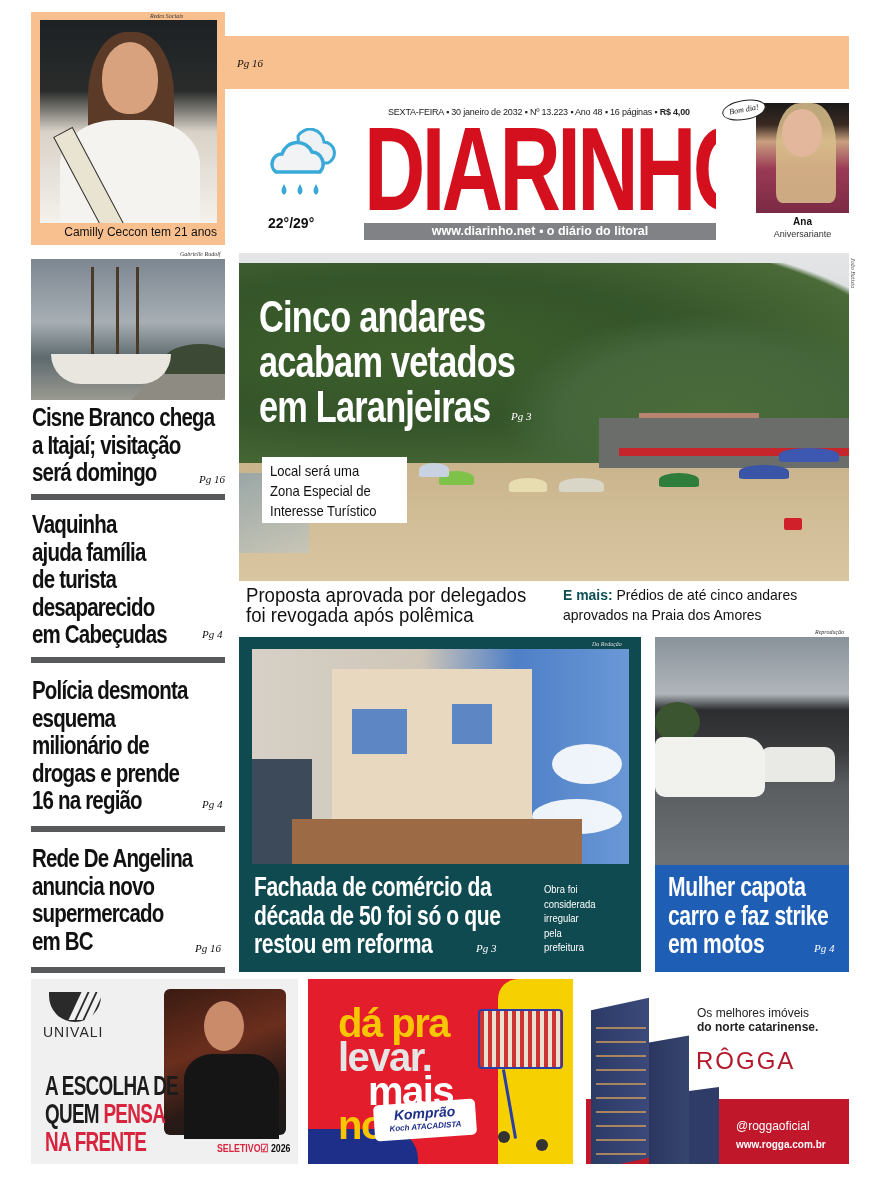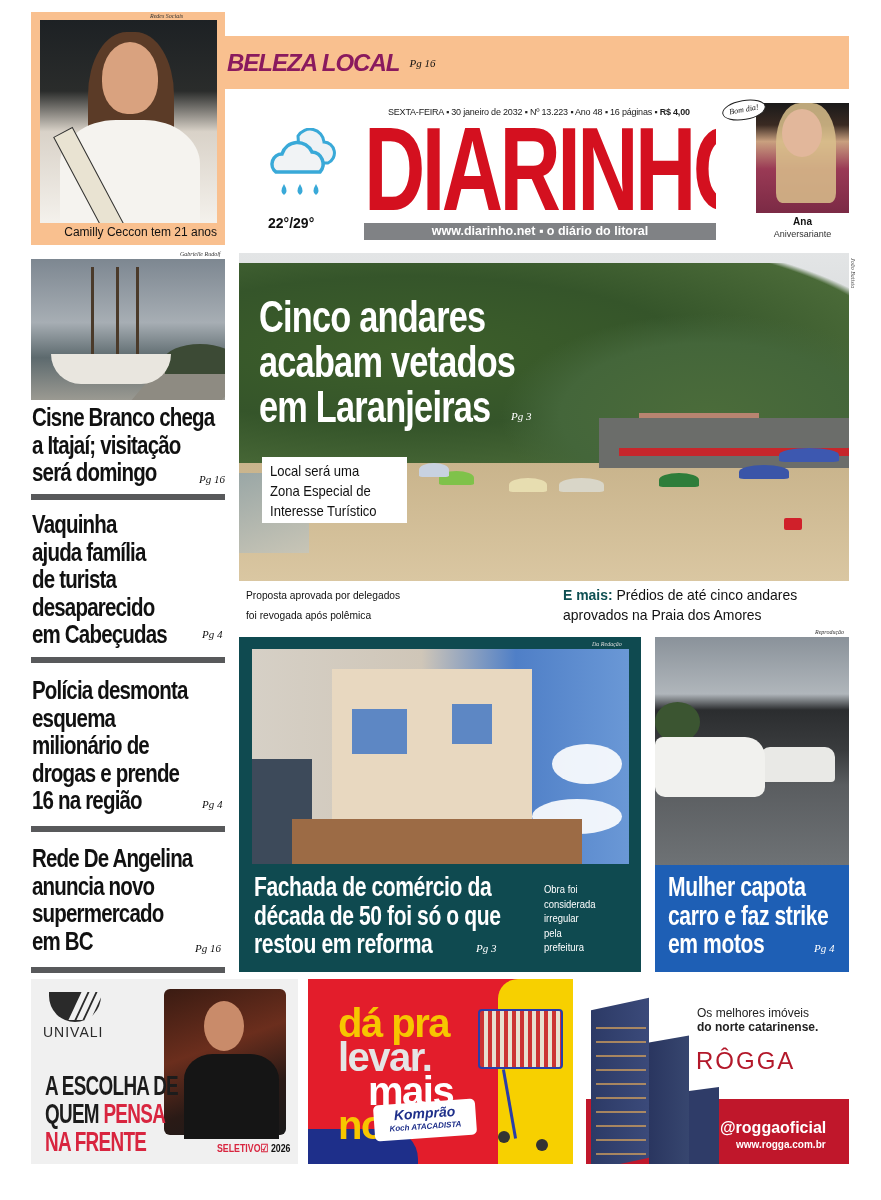--- a/index.html
+++ b/index.html
@@ -70,21 +70,21 @@
   #main-photo .bldg { position:absolute; left: 360px; top: 165px; width: 250px; height: 50px; background:#6b6d6a; }
   #main-photo .roof { position:absolute; left: 400px; top: 160px; width: 120px; height: 18px; background:#b88470; }
   #main-photo .redband { position:absolute; left: 380px; top: 195px; width: 230px; height: 8px; background:#c6262b; }
   .umb { position:absolute; height: 14px; border-radius: 50% 50% 10% 10%; }
   #main-credit { left: 850px; top: 258px; font-size: 6px; font-family:"Liberation Serif", serif; font-style: italic; color:#444; writing-mode: vertical-rl; }
   #main-head { left: 259px; top: 294px; color:#fff; font-weight:bold; font-size: 44px; line-height: 45px; letter-spacing: -1px; }
   #main-head span.t { display:block; transform: scaleX(0.78); transform-origin: left top; white-space: nowrap; }
   #main-pg { left: 511px; top: 410px; color:#fff; font-family:"Liberation Serif", serif; font-style: italic; font-size: 11px; }
   #main-sub { left: 262px; top: 457px; width: 145px; height: 66px; background:#fff; padding: 4px 0 0 8px; font-size: 14.5px; line-height: 20px; color:#111; }
   #main-sub span { display:block; white-space: nowrap; transform: scaleX(0.9); transform-origin:left top; }
-  #dek-left { left: 246px; top: 585px; font-size: 11px; line-height: 20px; }
+  #dek-left { left: 246px; top: 585px; font-size: 20px; line-height: 20px; }
   #dek-left span, #dek-right span { display:block; white-space:nowrap; transform: scaleX(0.93); transform-origin:left top; }
   #dek-right { left: 563px; top: 585px; font-size: 15px; line-height: 20px; }
   #dek-right b { color: #0e4f52; }
 
   
   #fachada-box { left: 239px; top: 637px; width: 402px; height: 335px; background: #0f4a50; }
   #fachada-credit { left: 592px; top: 641px; font-size: 6px; font-family:"Liberation Serif", serif; font-style: italic; color:#ddd; }
   #fachada-photo { left: 252px; top: 649px; width: 377px; height: 215px; overflow:hidden;
     background: linear-gradient(90deg, #d6d0c6 0%, #cfc6b8 45%, #4f7fc7 70%, #6a98d6 100%); }
   #fachada-photo .wall { position:absolute; left: 80px; top: 20px; width: 200px; height: 150px; background:#e8d8c0; }
@@ -140,38 +140,37 @@
 
   #ad-rogga { left: 586px; top: 979px; width: 263px; height: 185px; background: #fff; overflow:hidden; }
   #ad-rogga .redbar { position:absolute; left: 0; top: 120px; width: 263px; height: 65px; background: #c0172b; }
   #ad-rogga .tower { position:absolute; left: 5px; top: 25px; width: 58px; height: 160px; background: linear-gradient(90deg,#2c3a66,#3b4a7a); transform: skewY(-12deg); }
   #ad-rogga .tower2 { position:absolute; left: 63px; top: 60px; width: 40px; height: 130px; background: linear-gradient(90deg,#2a3660,#37466f); transform: skewY(-10deg); }
   #ad-rogga .tower3 { position:absolute; left: 103px; top: 110px; width: 30px; height: 80px; background:#2f3c68; transform: skewY(-8deg); }
   #ad-rogga .lights { position:absolute; left: 10px; top: 40px; width: 50px; height: 140px; background: repeating-linear-gradient(180deg, transparent 0 8px, #d9a35a 8px 10px, transparent 10px 14px); opacity: 0.7; }
   #rogga-tag1 { position:absolute; left: 111px; top: 27px; font-size: 12px; color:#222; white-space:nowrap; }
   #rogga-tag2 { position:absolute; left: 111px; top: 41px; font-size: 12px; font-weight: bold; color:#222; white-space:nowrap; }
   #rogga-logo { position:absolute; left: 110px; top: 68px; font-size: 24px; letter-spacing: 2px; color:#b3182a; }
-  #rogga-insta { position:absolute; left: 134px; top: 140px; font-size: 16px; color:#fff; font-weight:bold; }
+  #rogga-insta { position:absolute; left: 150px; top: 140px; font-size: 12px; color:#fff; font-weight:normal; }
   #rogga-site { position:absolute; left: 150px; top: 160px; font-size: 10px; color:#fff; font-weight:bold; }
 </style>
 </head>
 <body>
 
 <div class="abs" id="miss-box"></div>
 <div class="abs" id="miss-photo">
   <div class="hair"></div>
     <div class="dress"></div>
     <div class="face"></div>
     <div class="sash"></div>
 </div>
 <div class="abs" id="miss-credit">Redes Sociais</div>
 <div class="abs" id="miss-caption">Camilly Ceccon tem 21 anos</div>
 
 <div class="abs" id="beleza-banner">
-  <span id="beleza-tag">BELEZA LOCAL</span>
   <span id="beleza-pg" class="pg">Pg 16</span>
 </div>
 
 <div class="abs" id="weather">
   <svg width="84" height="90" viewBox="0 0 84 90">
     <path d="M40 8 a14 14 0 0 1 26 6 a11 11 0 0 1 4 21 l-28 0 z" fill="#eef2f5" stroke="#39a9d8" stroke-width="3"></path>
     <path d="M18 44 a10 10 0 0 1 6 -18 a16 16 0 0 1 30 -2 a12 12 0 0 1 8 20 z" fill="#f1f3f5" stroke="#39a9d8" stroke-width="3.5"></path>
     <path d="M26 56 q-5 8 0 11 q5 -3 0 -11 z" fill="#39a9d8"></path>
     <path d="M42 56 q-5 8 0 11 q5 -3 0 -11 z" fill="#39a9d8"></path>
     <path d="M58 56 q-5 8 0 11 q5 -3 0 -11 z" fill="#39a9d8"></path>

